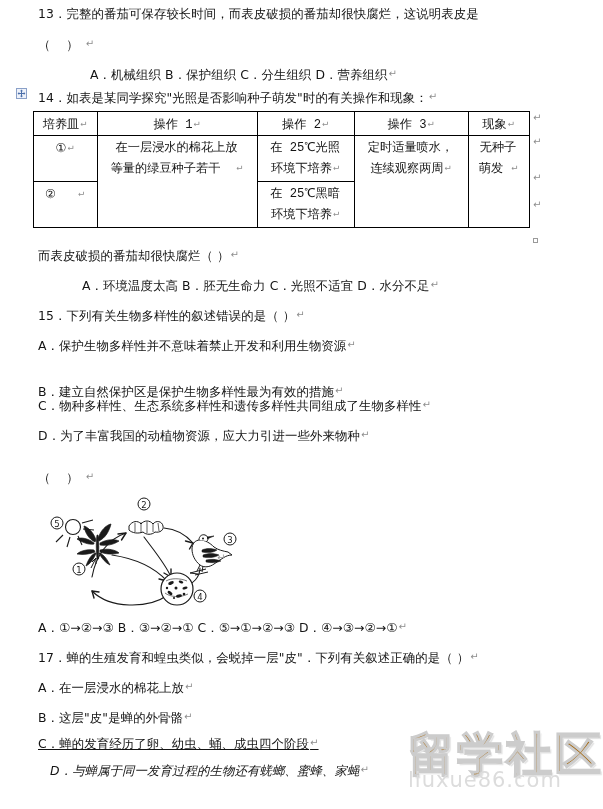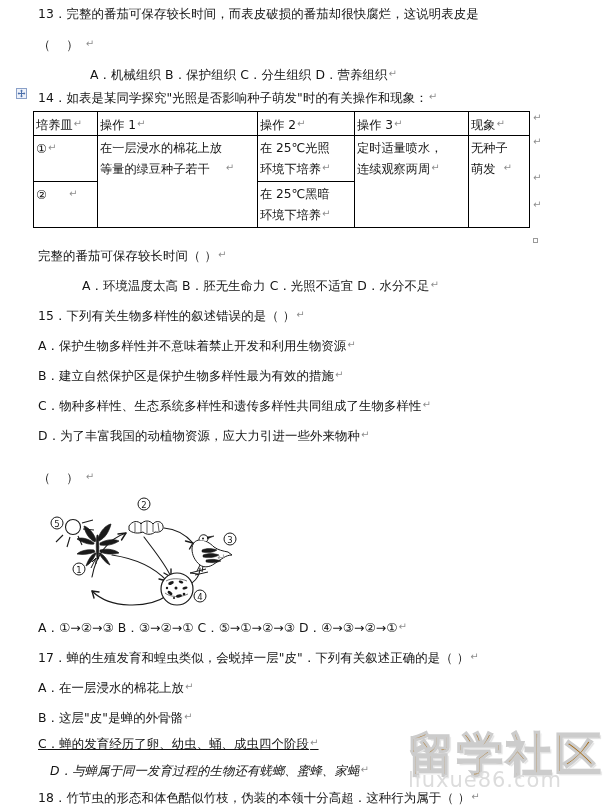--- a/index.html
+++ b/index.html
@@ -28,21 +28,23 @@
     border-collapse:collapse;
     table-layout:fixed;
     background:#fff;
   }
   .tbl td{
     border:1px solid #000;
     vertical-align:top;
     padding:2px 4px 0 2px;
     font-size:12.2px;
     line-height:20px;
+    text-align:center;
     color:#141414;
+    font-family:Liberation Mono, monospace;
   }
   .tbl td.hdr{line-height:19px;}
 
   
   .move-handle{
     position:absolute;
     width:11px;height:11px;
     border:1px solid #8aa0c8;
     background:#eef2fa;
     box-sizing:border-box;
@@ -149,26 +151,26 @@
       </tr>
     </tbody>
   </table>
 
   <div class="outside-pil" style="left:533px;top:112px;">↵</div>
   <div class="outside-pil" style="left:533px;top:136px;">↵</div>
   <div class="outside-pil" style="left:533px;top:172px;">↵</div>
   <div class="outside-pil" style="left:533px;top:199px;">↵</div>
   <div class="tbl-endmark" style="left:533px;top:238px;"></div>
 
-  <div class="line" style="left:38px;top:248px;"><span>完整的番茄可保存较长时间（        ）</span><span class="pil">↵</span></div>
+  <div class="line" style="left:38px;top:248px;"><span>而表皮破损的番茄却很快腐烂（        ）</span><span class="pil">↵</span></div>
   <div class="line" style="left:38px;top:278px;margin-left:44px;"><span>A．环境温度太高    B．胚无生命力 C．光照不适宜 D．水分不足</span><span class="pil">↵</span></div>
 
   <div class="line" style="left:38px;top:308px;"><span>15．下列有关生物多样性的叙述错误的是（        ）</span><span class="pil">↵</span></div>
   <div class="line" style="left:38px;top:338px;"><span>A．保护生物多样性并不意味着禁止开发和利用生物资源</span><span class="pil">↵</span></div>
-  <div class="line" style="left:38px;top:368px;"><span>B．建立自然保护区是保护生物多样性最为有效的措施</span><span class="pil">↵</span></div>
+  <div class="line" style="left:38px;top:384px;"><span>B．建立自然保护区是保护生物多样性最为有效的措施</span><span class="pil">↵</span></div>
   <div class="line" style="left:38px;top:398px;"><span>C．物种多样性、生态系统多样性和遗传多样性共同组成了生物多样性</span><span class="pil">↵</span></div>
   <div class="line" style="left:38px;top:428px;"><span>D．为了丰富我国的动植物资源，应大力引进一些外来物种</span><span class="pil">↵</span></div>
 
   <div class="line" style="left:38px;top:470px;"><span class="brkt">（        ）</span><span class="pil">↵</span></div>
 
   <div class="figure" style="left:40px;top:495px;">
     <svg width="230" height="115" viewBox="0 0 230 115" aria-hidden="true">
       <g fill="none" stroke="#1a1a1a" stroke-width="1.1" stroke-linecap="round">
 
         <path d="M52 82 C56 60 68 44 86 38"></path>
@@ -274,20 +276,19 @@
   <div class="fig-pil" style="left:217px;top:552px;">↵</div>
 
   <div class="line" style="left:38px;top:620px;"><span>A．①→②→③  B．③→②→①  C．⑤→①→②→③  D．④→③→②→①</span><span class="pil">↵</span></div>
 
   <div class="line" style="left:38px;top:650px;"><span>17．蝉的生殖发育和蝗虫类似，会蜕掉一层"皮"．下列有关叙述正确的是（        ）</span><span class="pil">↵</span></div>
   <div class="line" style="left:38px;top:680px;"><span>A．在一层浸水的棉花上放</span><span class="pil">↵</span></div>
   <div class="line" style="left:38px;top:710px;"><span>B．这层"皮"是蝉的外骨骼</span><span class="pil">↵</span></div>
   <div class="line" style="left:38px;top:736px;text-decoration:underline;"><span>C．蝉的发育经历了卵、幼虫、蛹、成虫四个阶段</span><span class="pil">↵</span></div>
   <div class="line" style="left:50px;top:763px;font-style:italic;"><span>D．与蝉属于同一发育过程的生物还有蜣螂、蜜蜂、家蝇</span><span class="pil">↵</span></div>
 
-  <div class="line" style="left:38px;top:790px;"><span>18．竹节虫的形态和体色酷似竹枝，伪装的本领十分高超．这种行为属于（        ）</span><span class="pil">↵</span></div>
 
   <div class="watermark" style="left:408px;top:731px;">
     <div class="wm-cn">留学社区</div>
     <div class="wm-en">liuxue86.com</div>
   </div>
 
 </div>
 
 </body></html>

